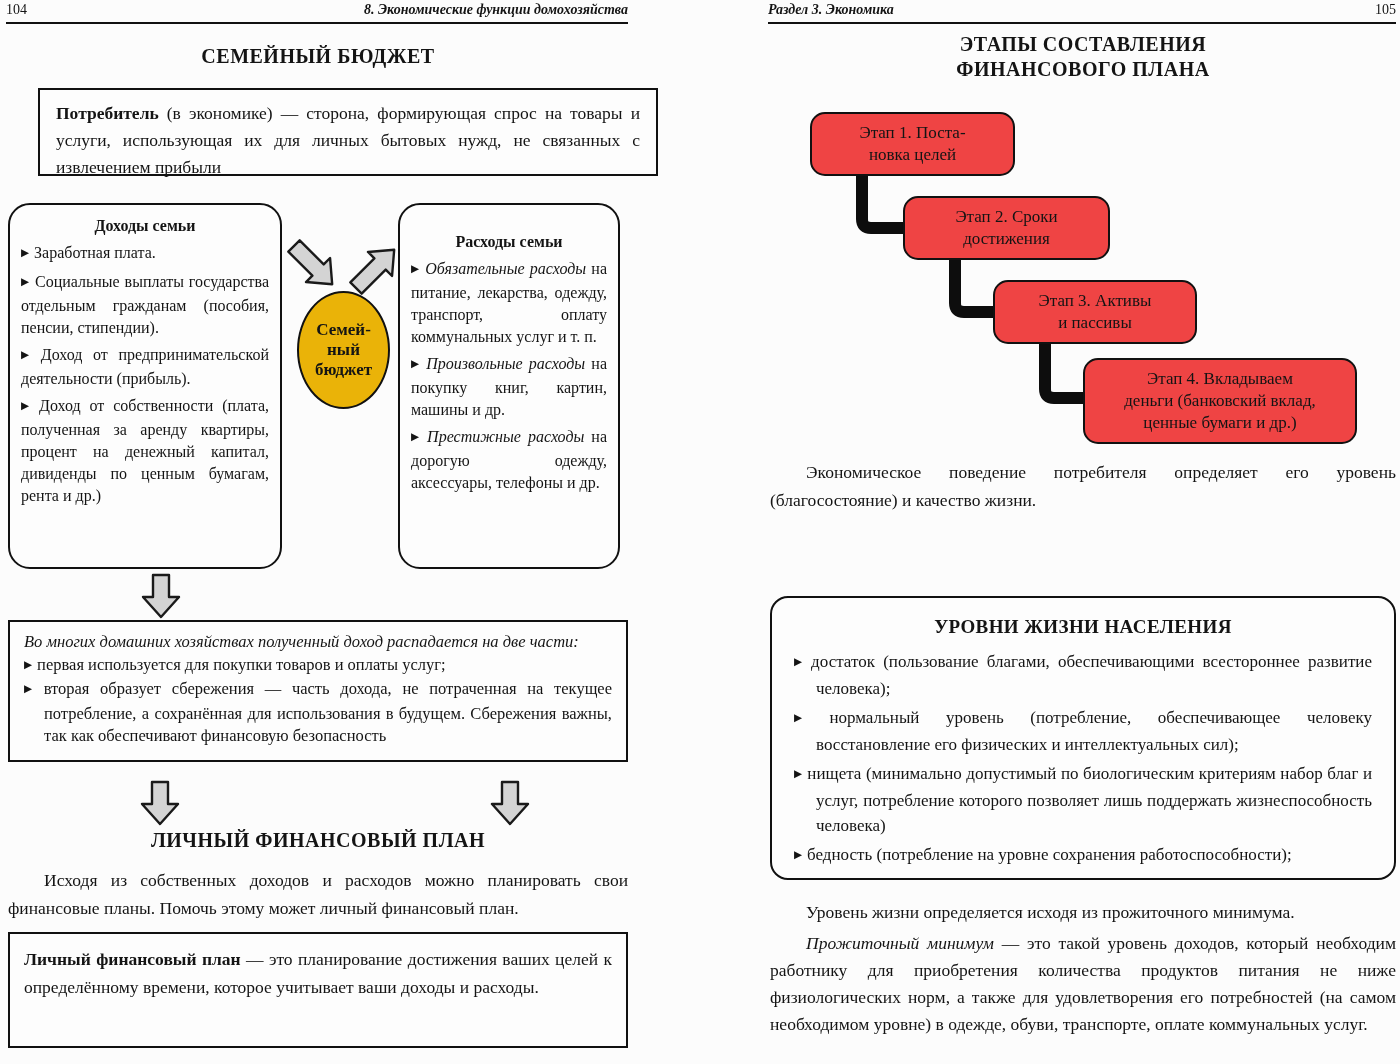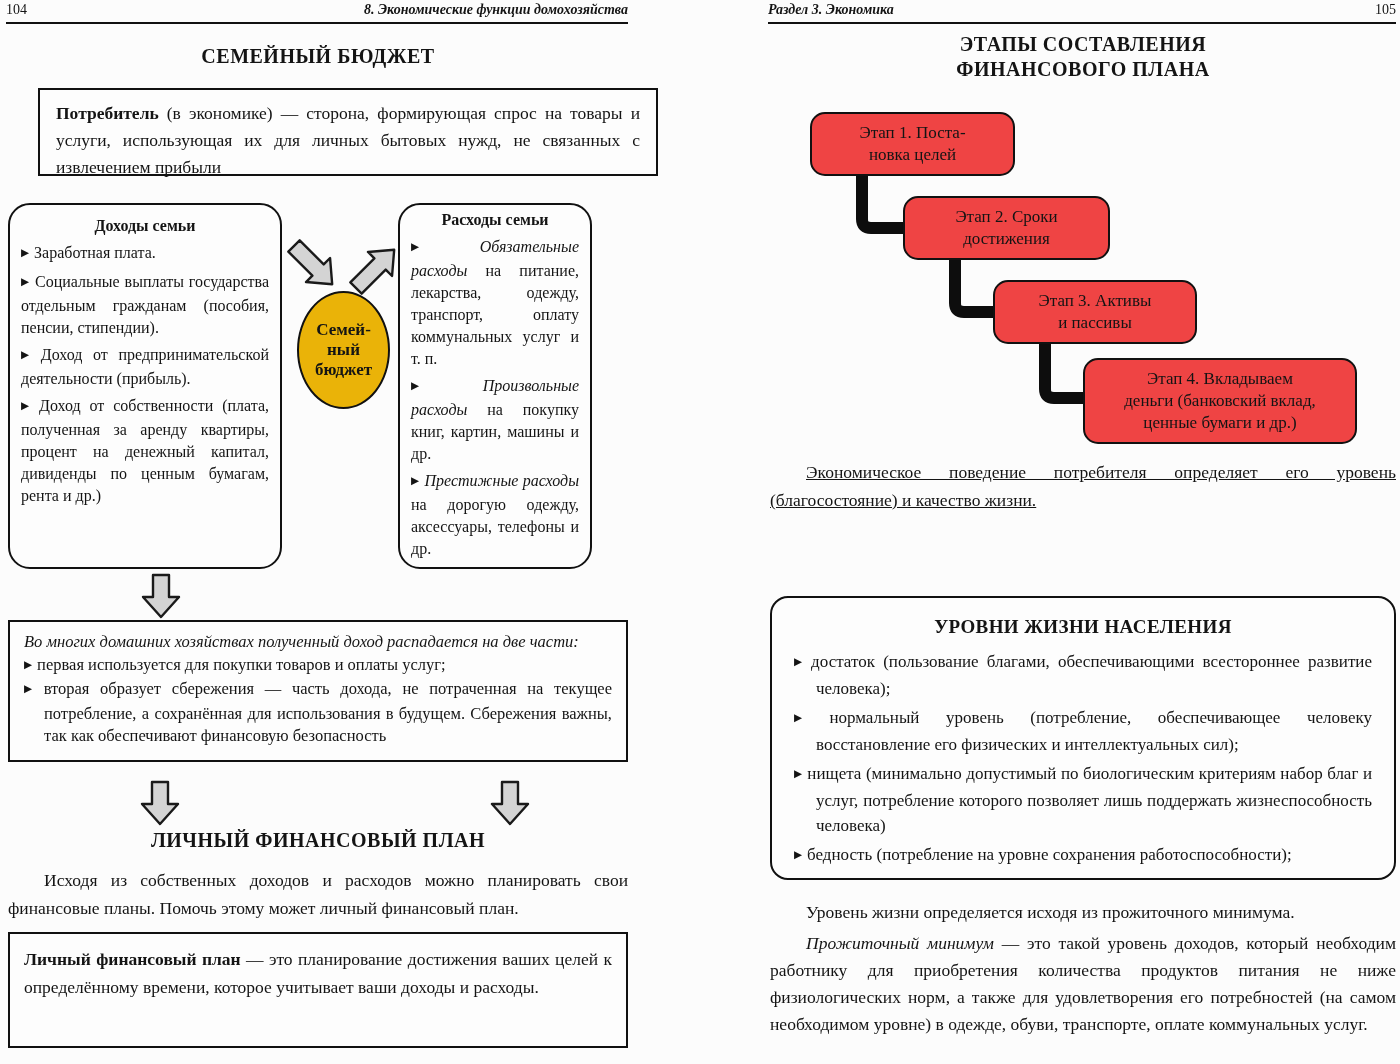--- a/index.html
+++ b/index.html
@@ -42,21 +42,21 @@
   .marker{font-size:10.5px;position:relative;top:-2px;margin-right:5px;letter-spacing:0;}
 
   .para{position:absolute;text-align:justify;}
   .indent{text-indent:36px;}
   .ital{font-style:italic;}
 
   
   #consumer-box{left:8px;top:88px;width:620px;height:88px;padding:10px 16px;font-size:17.5px;line-height:27px;margin-left:30px;}
   #income-box{left:8px;top:203px;width:274px;height:366px;padding:8px 11px;font-size:16px;line-height:22px;}
   #income-box .bullet{margin-top:5px;}
-  #expenses-box{left:398px;top:203px;width:194px;height:366px;padding:2px 11px;font-size:16px;line-height:22px;}
+  #expenses-box{left:398px;top:203px;width:222px;height:366px;padding:24px 11px;font-size:16px;line-height:22px;}
   #expenses-box .bullet{margin-top:5px;}
   #budget-ellipse{
     position:absolute;left:297px;top:291px;width:93px;height:118px;border-radius:50%;
     background:#eab308;border:2px solid #111;display:flex;align-items:center;justify-content:center;
     text-align:center;font-weight:bold;font-size:17px;line-height:20px;white-space:pre-line;box-sizing:border-box;
   }
   #split-box{left:8px;top:620px;width:620px;height:142px;padding:9px 14px;font-size:16.5px;line-height:22.5px;}
   #plan-title{left:8px;top:828px;width:620px;}
   #plan-paragraph{left:8px;top:866px;width:620px;font-size:17.5px;line-height:28px;}
   #plan-box{left:8px;top:932px;width:620px;height:116px;padding:11px 14px;font-size:17.5px;line-height:28px;}
@@ -65,21 +65,21 @@
   #right-title{left:70px;top:32px;width:626px;}
   .step-box{
     position:absolute;border:2px solid #111;border-radius:15px;background:#ef4444;
     box-sizing:border-box;display:flex;align-items:center;justify-content:center;
     text-align:center;font-size:17px;line-height:22px;white-space:pre-line;
   }
   #step-1{left:110px;top:112px;width:205px;height:64px;}
   #step-2{left:203px;top:196px;width:207px;height:64px;}
   #step-3{left:293px;top:280px;width:204px;height:64px;}
   #step-4{left:383px;top:358px;width:274px;height:86px;}
-  #para-behavior{left:70px;top:458px;width:626px;font-size:17.5px;line-height:28px;text-decoration:underline;}
+  #para-behavior{left:70px;top:458px;width:626px;font-size:17.5px;line-height:28px;}
   #para-level{left:70px;top:524px;width:626px;font-size:17.5px;line-height:28px;}
   #levels-box{left:70px;top:596px;width:626px;height:284px;border-radius:18px;padding:14px 22px;font-size:17px;line-height:25px;}
   #levels-box .box-title{font-size:19px;margin-bottom:10px;letter-spacing:.4px;}
   #levels-box .bullet{margin-top:4px;padding-left:22px;text-indent:-22px;}
   #para-minimum-intro{left:70px;top:898px;width:626px;font-size:17.5px;line-height:28px;}
   #para-minimum{left:70px;top:930px;width:626px;font-size:17.5px;line-height:27px;}
 
   svg.overlay{position:absolute;left:0;top:0;pointer-events:none;}
 </style>
 </head>

